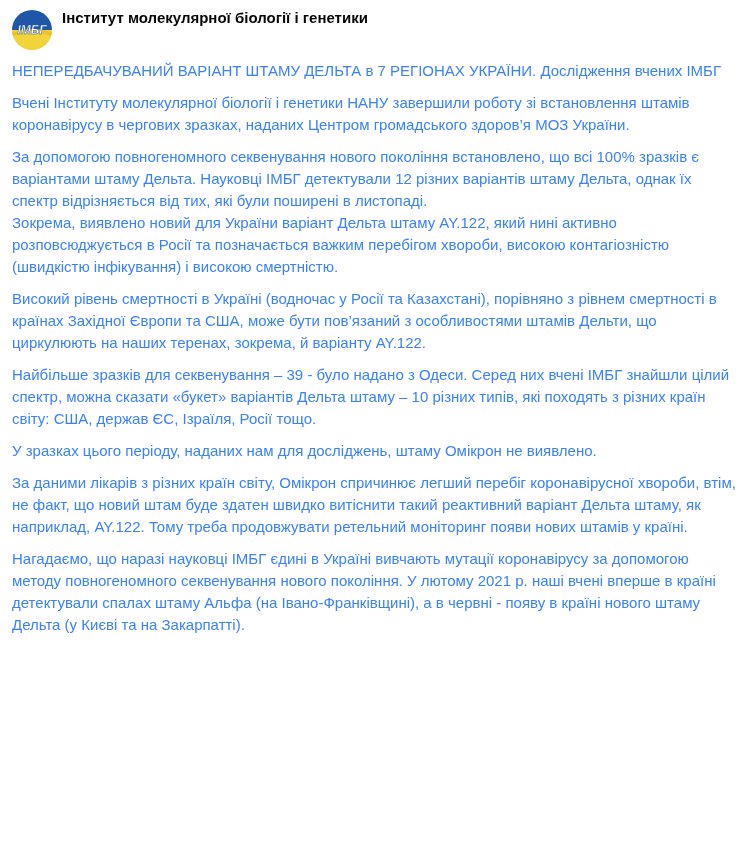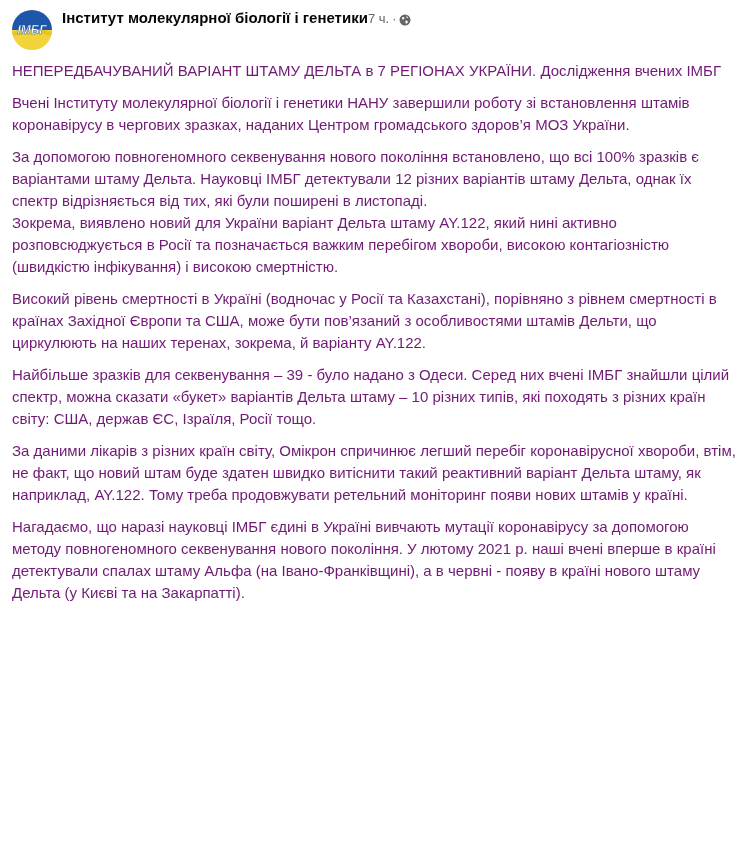--- a/index.html
+++ b/index.html
@@ -1,58 +1,49 @@
 <!DOCTYPE html>
 <html><head>
   <meta charset="utf-8">
   <style>
     html, body { margin: 0; padding: 0; background: #ffffff; }
     body { width: 753px; height: 862px; overflow: hidden; font-family: "Liberation Sans", sans-serif; color: #050505; }
     .post { padding: 8px 12px 0 12px; }
     .header { display: flex; align-items: flex-start; height: 52px; }
     .avatar { width: 40px; height: 40px; border-radius: 50%; overflow: hidden; margin-right: 10px; margin-top: 2px; position: relative; flex-shrink: 0; }
     .avatar svg { display: block; }
-    .hdr-text { display: flex; flex-direction: row; }
+    .hdr-text { display: flex; flex-direction: column; }
     .page-name { font-weight: bold; font-size: 15px; line-height: 20px; color: #050505; cursor: pointer; }
     .meta { font-size: 13px; color: #65676b; line-height: 18px; display: flex; align-items: center; margin-top: 2px; }
     .meta .dot { margin: 0 3px; }
     .globe { width: 12px; height: 12px; display: inline-block; }
-    .body-text { font-size: 15px; line-height: 22px; color: #701a75; }
+    .body-text { font-size: 15px; line-height: 22px; color: #3b82f6; }
     .body-text p { margin: 0 0 10px 0; }
   </style>
 </head>
 <body>
 
 <div class="post">
   <div class="header">
     <div class="avatar">
       <svg width="40" height="40" viewBox="0 0 40 40">
         <rect x="0" y="0" width="40" height="20" fill="#1f56a8"></rect>
         <rect x="0" y="20" width="40" height="20" fill="#f2d33a"></rect>
         <path d="M0 22 Q20 16 40 22 L40 26 Q20 20 0 26 Z" fill="#e8c22a"></path>
         <text x="20" y="24" text-anchor="middle" font-family="Liberation Sans, sans-serif" font-size="12" font-weight="bold" font-style="italic" fill="#ffffff" stroke="#1f56a8" stroke-width="0.4">ІМБГ</text>
       </svg>
     </div>
     <div class="hdr-text">
       <span class="page-name">Інститут молекулярної біології і генетики</span>
-      <div class="meta">
-        <span>7 ч.</span>
-        <span class="dot">·</span>
-        <span class="globe">
-          <svg width="12" height="12" viewBox="0 0 12 12">
-            <circle cx="6" cy="6" r="5.5" fill="#65676b"></circle>
-            <path d="M3 3.5 Q4.5 2.5 5.5 4 Q5 5.5 3.5 5.5 Z M6.5 6.5 Q8.5 6 9 8 Q8 10 6.5 9.5 Z M7 2 Q8.5 2.5 9.5 4 L8 4 Z" fill="#ffffff"></path>
-          </svg>
-        </span>
-      </div>
     </div>
   </div>
 
   <div class="body-text">
     <p><span>НЕПЕРЕДБАЧУВАНИЙ ВАРІАНТ ШТАМУ ДЕЛЬТА в 7 РЕГІОНАХ УКРАЇНИ. Дослідження вчених ІМБГ</span></p>
     <p><span>Вчені Інституту молекулярної біології і генетики НАНУ завершили роботу зі встановлення штамів коронавірусу в чергових зразках, наданих Центром громадського здоров’я МОЗ України.</span><br></p>
     <p><span>За допомогою повногеномного секвенування нового покоління встановлено, що всі 100% зразків є варіантами штаму Дельта. Науковці ІМБГ детектували 12 різних варіантів штаму Дельта, однак їх спектр відрізняється від тих, які були поширені в листопаді.</span><br><span>Зокрема, виявлено новий для України варіант Дельта штаму AY.122,  який нині активно розповсюджується в Росії та позначається важким перебігом хвороби, високою контагіозністю (швидкістю інфікування) і високою смертністю.</span></p>
     <p><span>Високий рівень смертності в Україні (водночас у Росії та Казахстані), порівняно з рівнем смертності в країнах Західної Європи та США, може бути пов’язаний з особливостями штамів Дельти, що циркулюють на наших теренах, зокрема, й варіанту AY.122.</span></p>
     <p><span>Найбільше зразків для секвенування – 39 - було надано з Одеси. Серед них вчені ІМБГ знайшли цілий спектр, можна сказати «букет» варіантів Дельта штаму – 10 різних типів, які походять з різних країн світу: США, держав ЄС, Ізраїля, Росії тощо.</span></p>
+    <p><span>У зразках цього періоду, наданих нам для досліджень, штаму Омікрон не виявлено.</span></p>
     <p><span>За даними лікарів з різних країн світу, Омікрон спричинює легший перебіг коронавірусної хвороби,  втім, не факт, що новий штам буде здатен швидко витіснити такий реактивний варіант Дельта штаму, як наприклад, AY.122. Тому треба продовжувати ретельний моніторинг появи нових штамів у країні.</span></p>
     <p><span>Нагадаємо, що наразі науковці ІМБГ єдині в Україні вивчають мутації коронавірусу за допомогою методу повногеномного секвенування нового покоління. У лютому 2021 р. наші вчені вперше в країні детектували спалах штаму Альфа (на Івано-Франківщині), а в червні - появу в країні нового штаму Дельта (у Києві та на Закарпатті).</span></p>
   </div>
 </div>
 
 </body></html>

